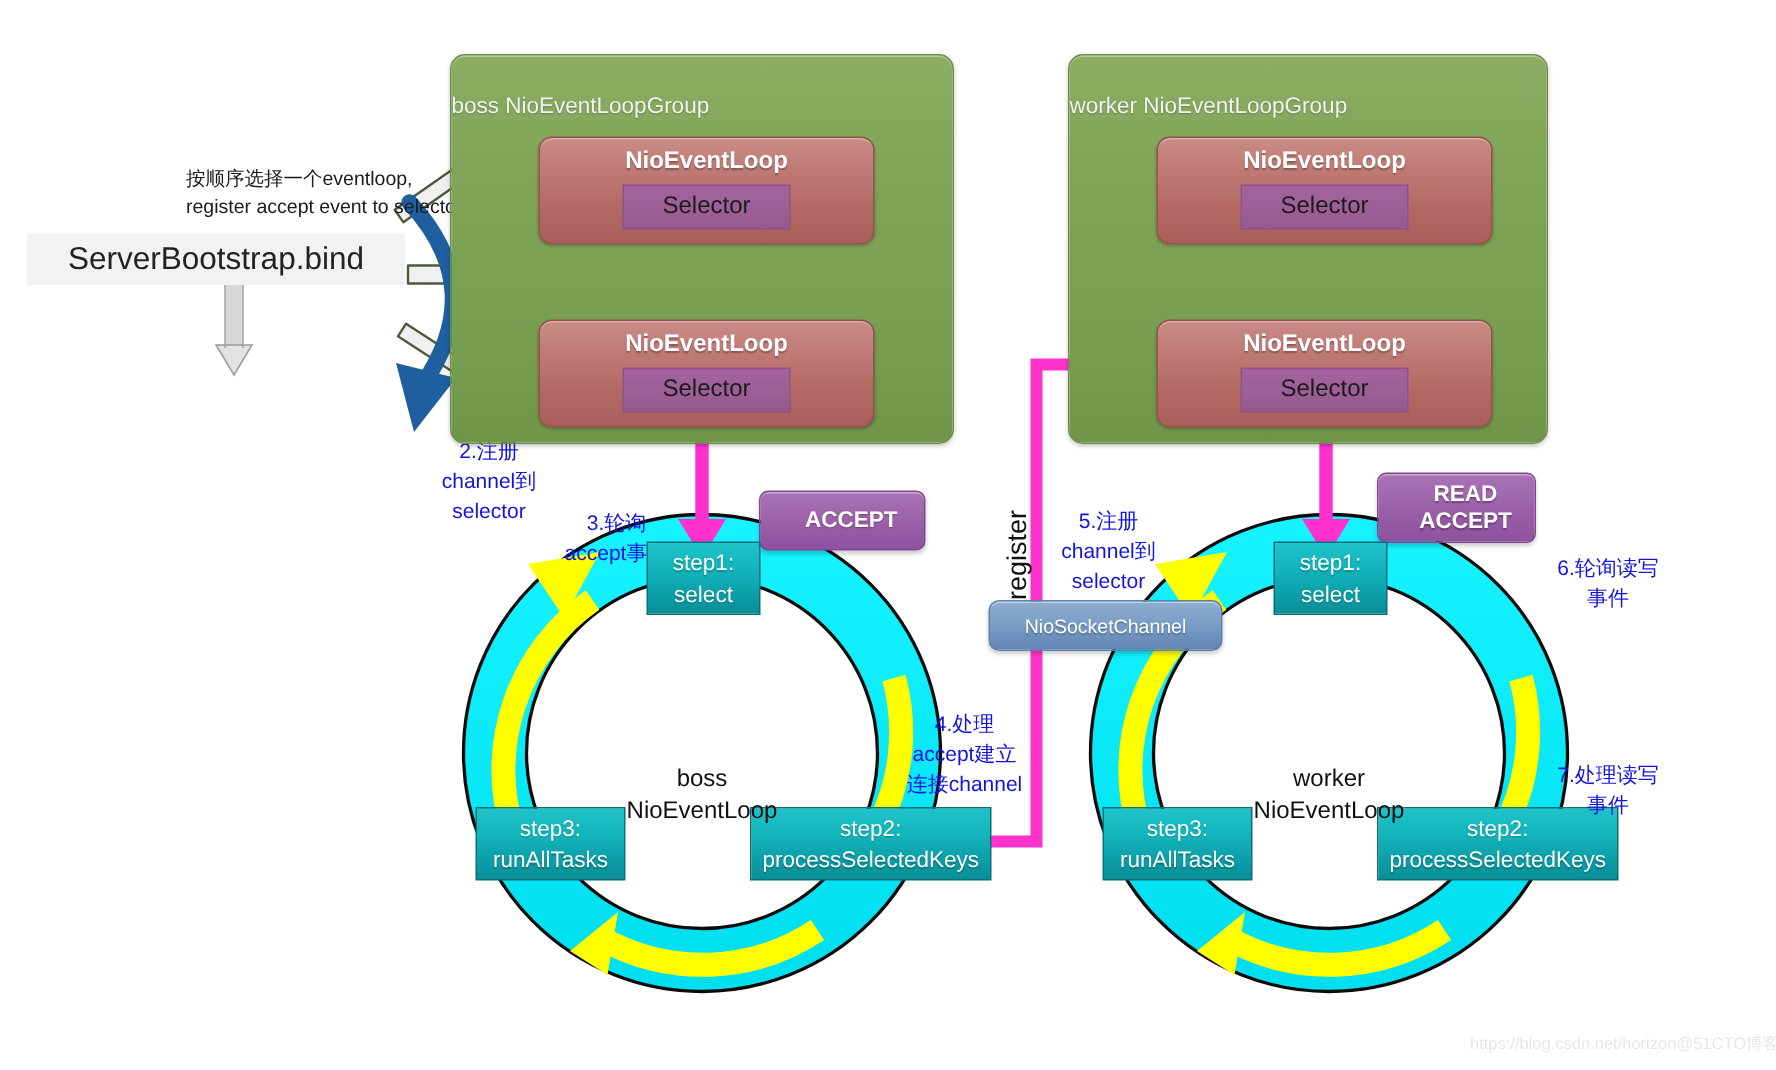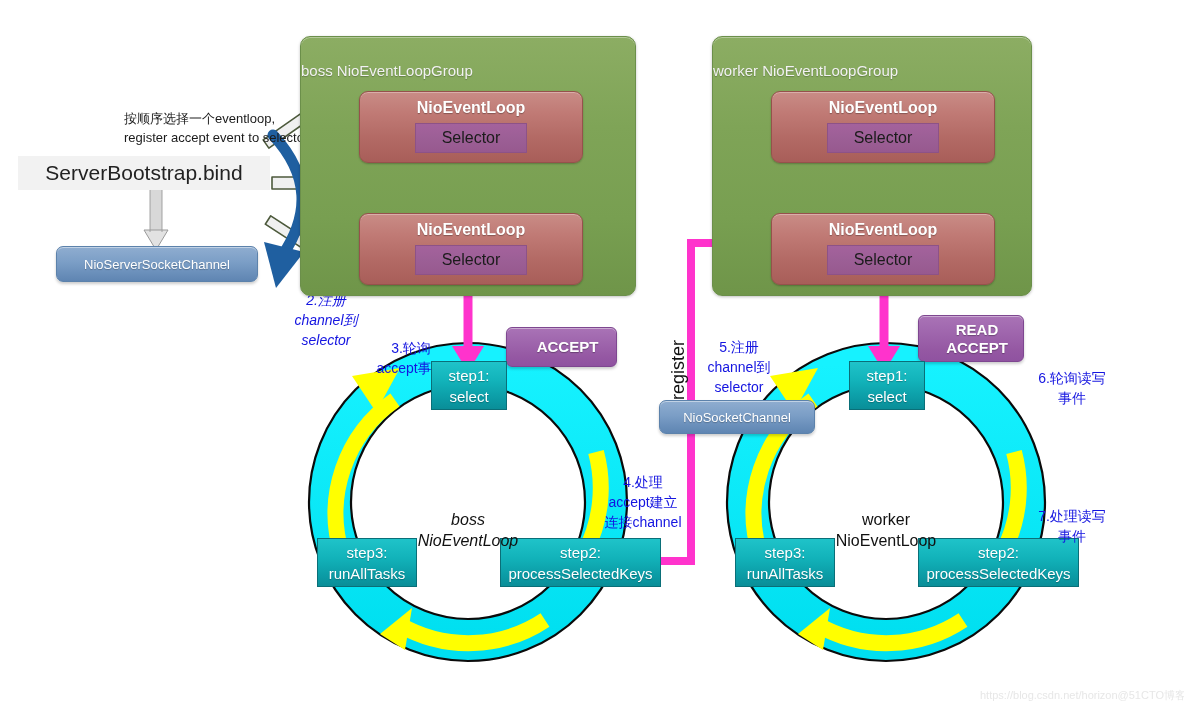--- a/index.html
+++ b/index.html
@@ -250,30 +250,27 @@
       <path d="M 273 135 C 310 175, 310 215, 282 256" stroke="#1f5fa0" stroke-width="11" fill="none" stroke-linecap="round"></path>
       <polygon points="264,242 304,252 276,288" fill="#1f5fa0"></polygon>
     </g>
   </svg>
 
   <div class="abs bind-box" style="left:18px; top:156px; width:252px; height:34px;">
     <span>ServerBootstrap.bind</span>
   </div>
 
 
-  <div class="abs blue-box" style="left:56px; top:246px; width:200px; height:34px;">
-    <span>NioServerSocketChannel</span>
-  </div>
 
   <div class="abs note-dark" style="left:124px; top:90px; width:240px;">
     <span>按顺序选择一个eventloop,
 register accept event to selector</span>
   </div>
 
-  <div class="abs note" style="left:278px; top:270px; width:96px;font-style:italic;">
+  <div class="abs note" style="left:278px; top:270px; width:96px;">
     <span>2.注册
 channel到
 selector</span>
   </div>
 
   <div class="abs group-box" style="left:300px; top:36px; width:334px; height:258px;">
     <div class="group-title">boss
 NioEventLoopGroup</div>
 
     <div class="abs eventloop-box" style="left:58px; top:54px; width:222px; height:70px;">
@@ -347,21 +344,21 @@
   <div class="abs step-box" style="left:500px; top:538px; width:159px; height:47px;">
     <span style="white-space:pre-line;">step2:
 processSelectedKeys</span>
   </div>
 
   <div class="abs step-box" style="left:317px; top:538px; width:98px; height:47px;">
     <span style="white-space:pre-line;">step3:
 runAllTasks</span>
   </div>
 
-  <div class="abs center-label" style="left:388px; top:488px; width:160px;font-style:italic;">
+  <div class="abs center-label" style="left:388px; top:488px; width:160px;">
     <span>boss
 NioEventLoop</span>
   </div>
 
   <div class="abs event-badge" style="left:918px; top:315px; width:92px; height:45px;">
     <span>READ</span>
     <span>ACCEPT</span>
   </div>
 
   <div class="abs step-box" style="left:849px; top:361px; width:74px; height:47px;">

